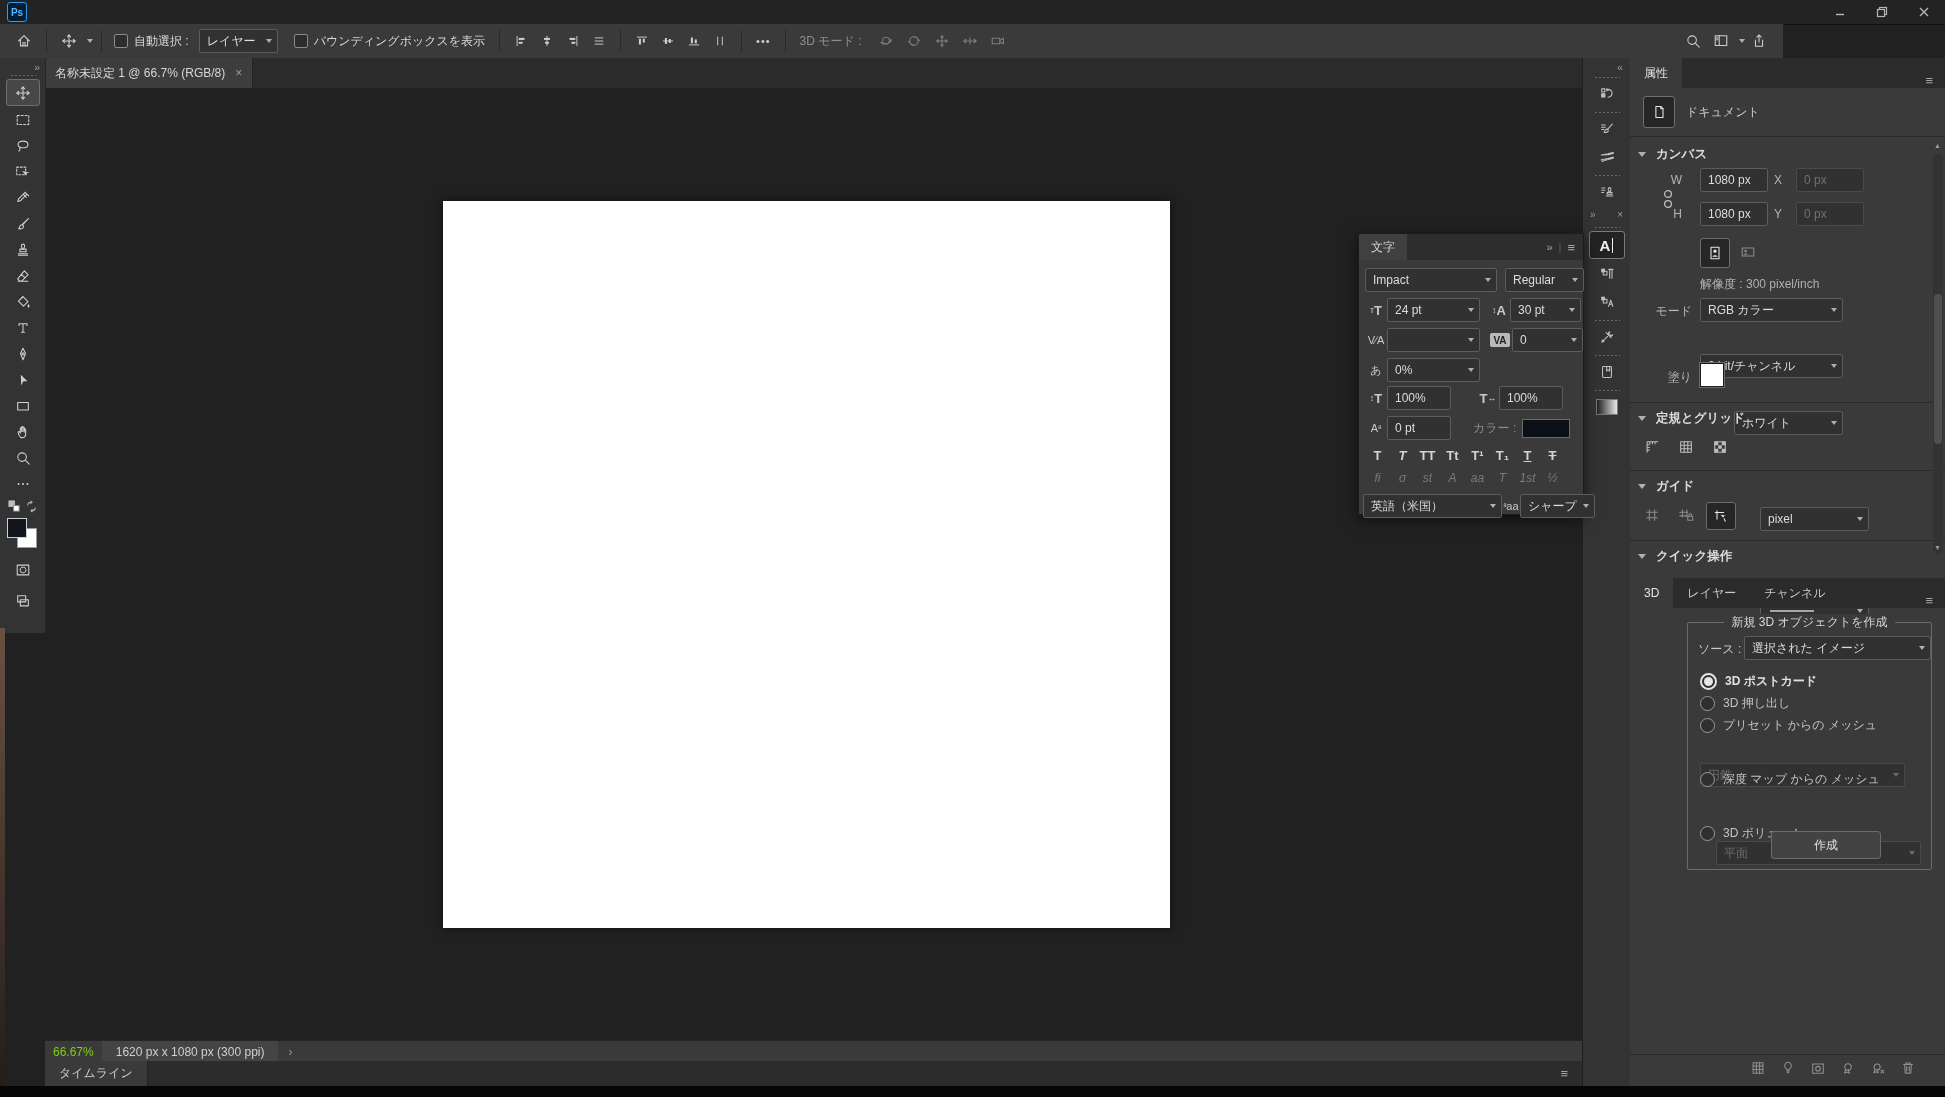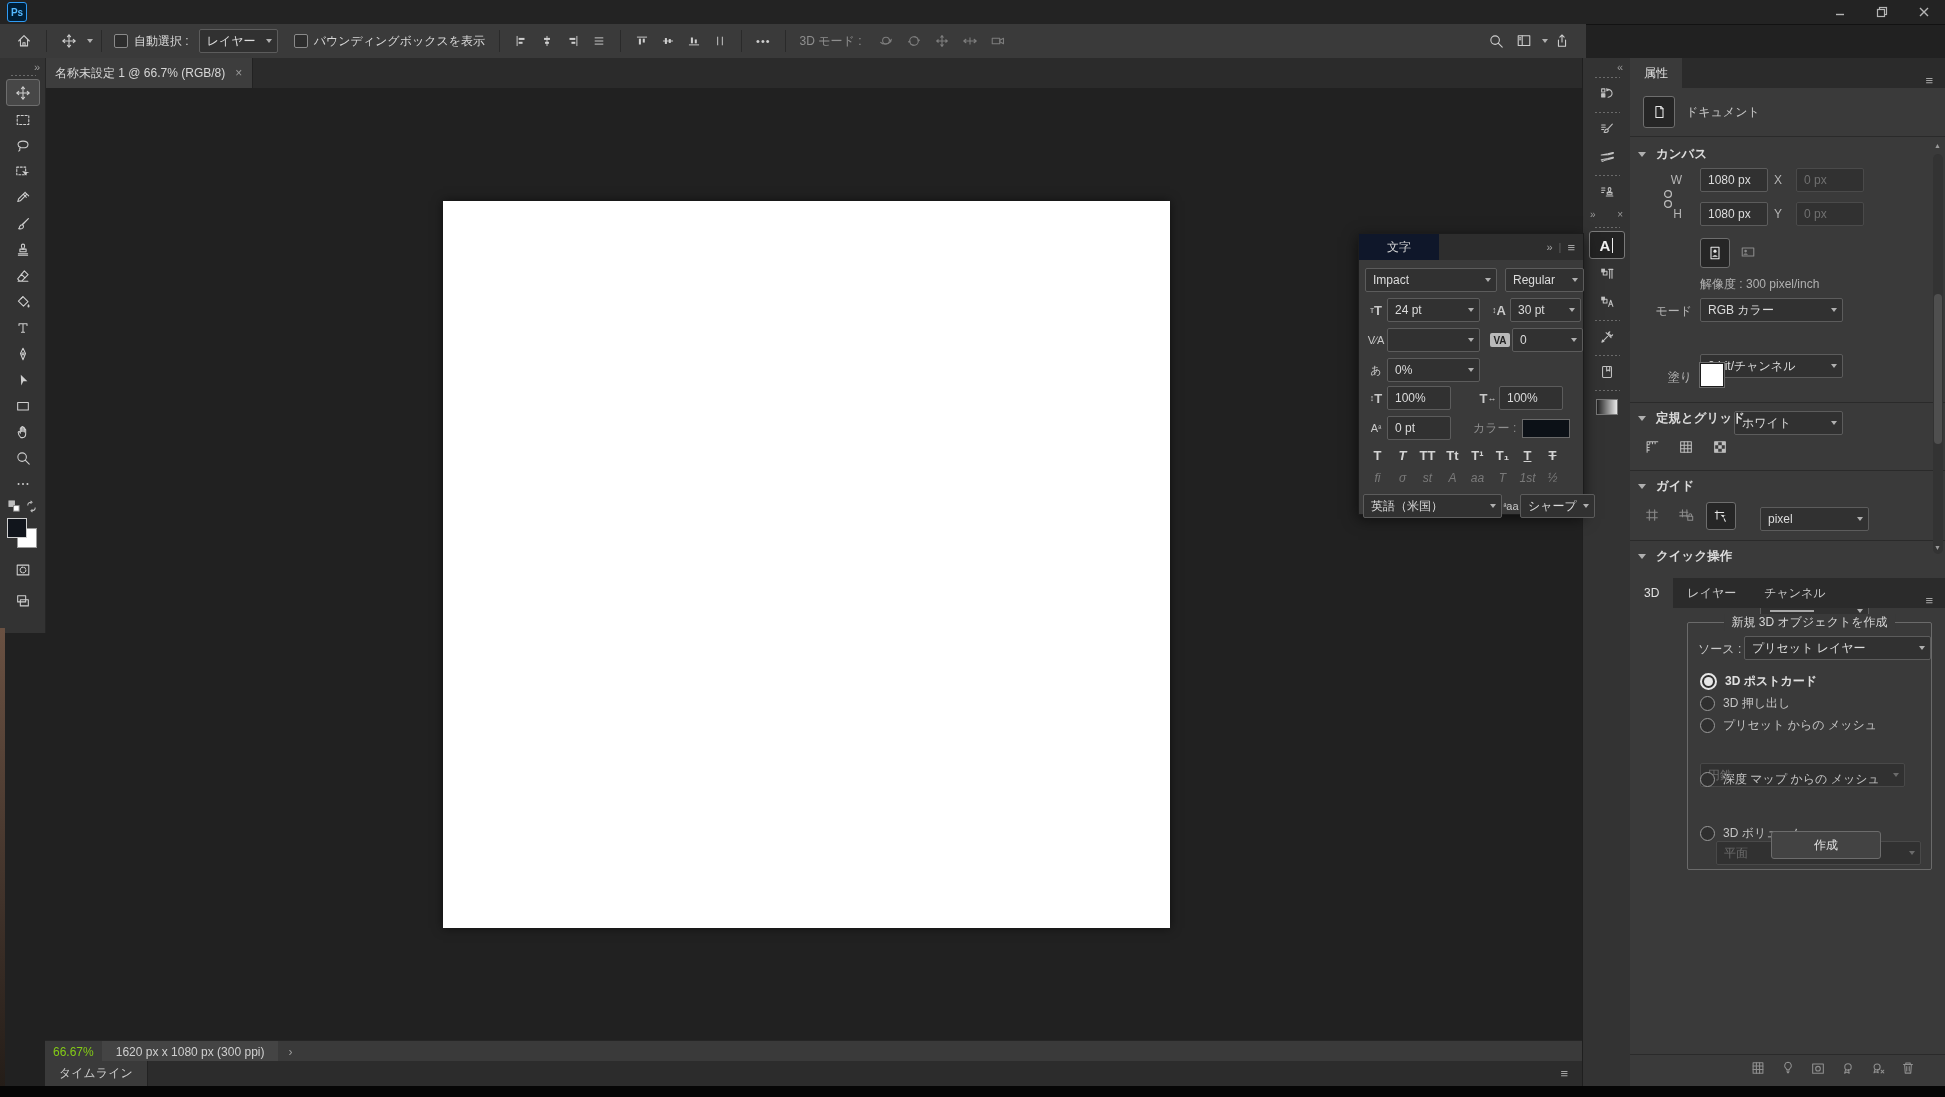--- a/index.html
+++ b/index.html
@@ -11,21 +11,21 @@
   .dim{color:#8f8f8f;}
   svg{display:block;}
   
   .titlebar{left:0;top:0;width:1945px;height:24px;background:#232323;border-bottom:1px solid #121212;display:flex;align-items:center;}
   .pslogo{width:18px;height:18px;margin-left:7px;border:1px solid #2f9bf4;border-radius:3px;background:#001e36;color:#55b9ff;font-size:10px;font-weight:bold;display:flex;align-items:center;justify-content:center;}
   .menuitems{display:flex;margin-left:14px;height:100%;}
   .menu-item{padding:0 10px;display:flex;align-items:center;color:#d4d4d4;font-size:12.5px;cursor:default;}
   .winctl{margin-left:auto;display:flex;height:100%;}
   .winbtn{width:42px;height:100%;display:flex;align-items:center;justify-content:center;color:#b5b5b5;}
   
-  .optionsbar{left:0;top:24px;width:1586px;height:34px;background:#3a3a3a;border-bottom:1px solid #ec4899;display:flex;align-items:center;}
+  .optionsbar{left:0;top:24px;width:1783px;height:34px;background:#3a3a3a;border-bottom:1px solid #ec4899;display:flex;align-items:center;}
   .ob-sep{width:1px;height:22px;background:#2a2a2a;margin:0 8px;}
   .ob-icon{color:#cfcfcf;padding:0 6px;display:flex;align-items:center;}
   .ob-icon.dimi{color:#7d7d7d;}
   .cb{width:12px;height:12px;border:1px solid #8a8a8a;border-radius:2px;background:#2d2d2d;margin-right:6px;flex:0 0 auto;}
   .dd{background:#313131;border:1px solid #5c5c5c;border-radius:2px;height:22px;display:flex;align-items:center;padding:0 18px 0 7px;position:relative;color:#dcdcdc;white-space:nowrap;}
   .dd:after{content:"";position:absolute;right:5px;top:50%;margin-top:-2px;border-left:3.5px solid transparent;border-right:3.5px solid transparent;border-top:4px solid #b0b0b0;}
   .dd.disabled{color:#6b6b6b;border-color:#494949;}
   .dd.disabled:after{border-top-color:#6b6b6b;}
   .field{background:#313131;border:1px solid #5c5c5c;border-radius:2px;height:22px;display:flex;align-items:center;padding:0 7px;color:#dcdcdc;white-space:nowrap;}
   .field.dimf{color:#707070;border-color:#4a4a4a;}
@@ -56,21 +56,21 @@
   .minidock{left:1582px;top:58px;width:47px;height:1028px;background:#333333;border-left:1px solid #1f1f1f;border-right:1px solid #1f1f1f;}
   .md-collapse{position:absolute;top:3px;right:8px;color:#9a9a9a;font-size:11px;letter-spacing:-1px;}
   .dockicon{width:34px;height:26px;margin:2px auto;display:flex;align-items:center;justify-content:center;color:#c2c2c2;border-radius:3px;}
   .dockicon.active{background:#232323;border:1px solid #7a7a7a;color:#f0f0f0;}
   .charA{font-size:15px;font-weight:bold;border-right:1px solid #f0f0f0;padding-right:2px;line-height:15px;}
   .dockhdr{display:flex;align-items:center;justify-content:space-between;padding:2px 7px;color:#9a9a9a;font-size:10px;}
   .gradsw{width:20px;height:14px;background:linear-gradient(90deg,#202020,#e8e8e8);border:1px solid #777;}
   
   .charpanel{left:1358px;top:233px;width:224px;height:280px;background:#3a3a3a;border:1px solid #1c1c1c;box-shadow:0 4px 14px rgba(0,0,0,0.6);z-index:20;}
   .cp-tabrow{position:absolute;left:0;top:0;width:100%;height:26px;background:#2d2d2d;display:flex;align-items:center;}
-  .cp-tab{height:26px;background:#0f172a;padding:0 28px;display:flex;align-items:center;color:#d8d8d8;}
+  .cp-tab{height:26px;background:#404040;padding:0 12px;display:flex;align-items:center;color:#d8d8d8;}
   .cp-right{margin-left:auto;display:flex;align-items:center;color:#a5a5a5;font-size:11px;gap:6px;padding-right:8px;}
   .crow{position:absolute;display:flex;align-items:center;text-align:right;}
   .cico{width:22px;color:#c9c9c9;font-size:11px;display:flex;align-items:center;justify-content:center;flex:0 0 auto;white-space:nowrap;}
   .cico .big{font-size:13px;font-weight:bold;}
   .cico.vabox{background:#b9b9b9;color:#222;border-radius:2px;width:20px;height:14px;font-weight:bold;font-size:10px;}
   .stylebtn{width:25px;height:20px;display:flex;align-items:center;justify-content:center;color:#d3d3d3;font-size:13px;font-weight:bold;}
   .stylebtn.otb{color:#7a7a7a;font-weight:normal;font-style:italic;font-size:12px;}
   .st-italic{font-style:italic;}
   .st-underline{text-decoration:underline;}
   .st-strike{text-decoration:line-through;}
@@ -634,21 +634,21 @@
     <div class="abs rp-tabrow" style="top:520px" id="tabs-3d">
         <div class="rp-tab active">3D</div>
         <div class="rp-tab">レイヤー</div>
         <div class="rp-tab">チャンネル</div>
         <span class="rp-menu">≡</span>
       </div>
     <div class="groupbox" style="left:57px;top:564px;width:243px;height:246px">
       <div class="gb-title">新規 3D オブジェクトを作成</div>
       <div class="abs" style="left:10px;top:18px;color:#c9c9c9">ソース :</div>
       <div class="abs dd" style="left:56px;top:13px;width:160px">
-          <span>プリセット レイヤー</span>
+          <span>選択された イメージ</span>
         </div>
       <div id="radio-options">
           <div class="abs flex" style="left: 12px; top: 50px; gap: 8px; font-weight: bold;">
             <span class="radio sel"></span>
             <span style="color: rgb(224, 224, 224);">3D ポストカード</span>
           </div>
           <div class="abs flex" style="left: 12px; top: 72px; gap: 8px;">
             <span class="radio"></span>
             <span style="color: rgb(196, 196, 196);">3D 押し出し</span>
           </div>

